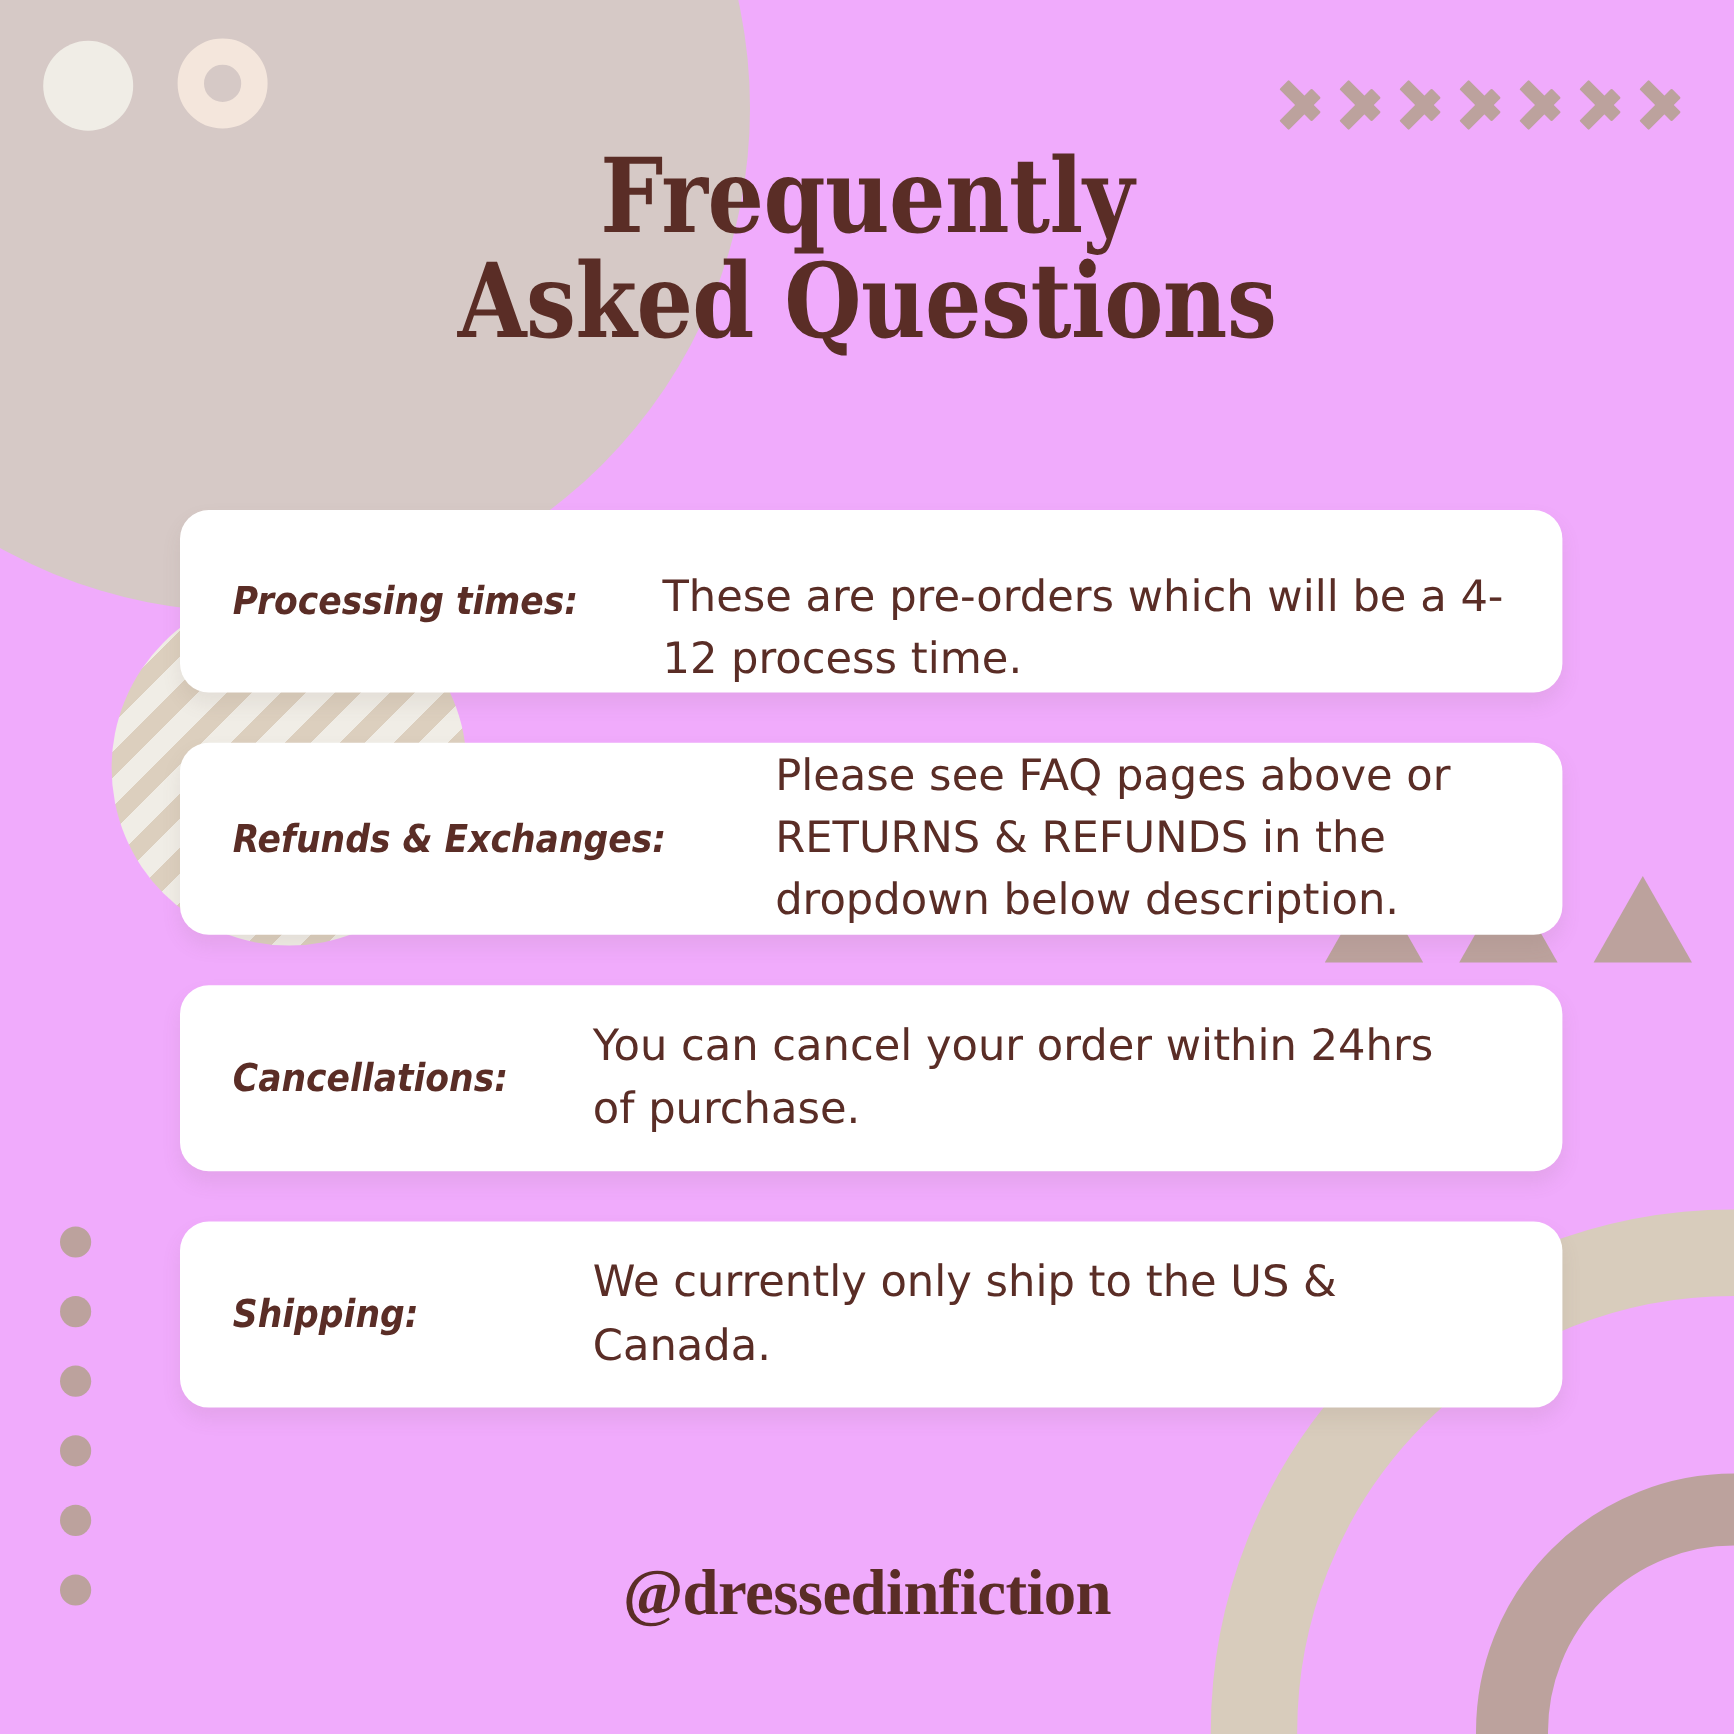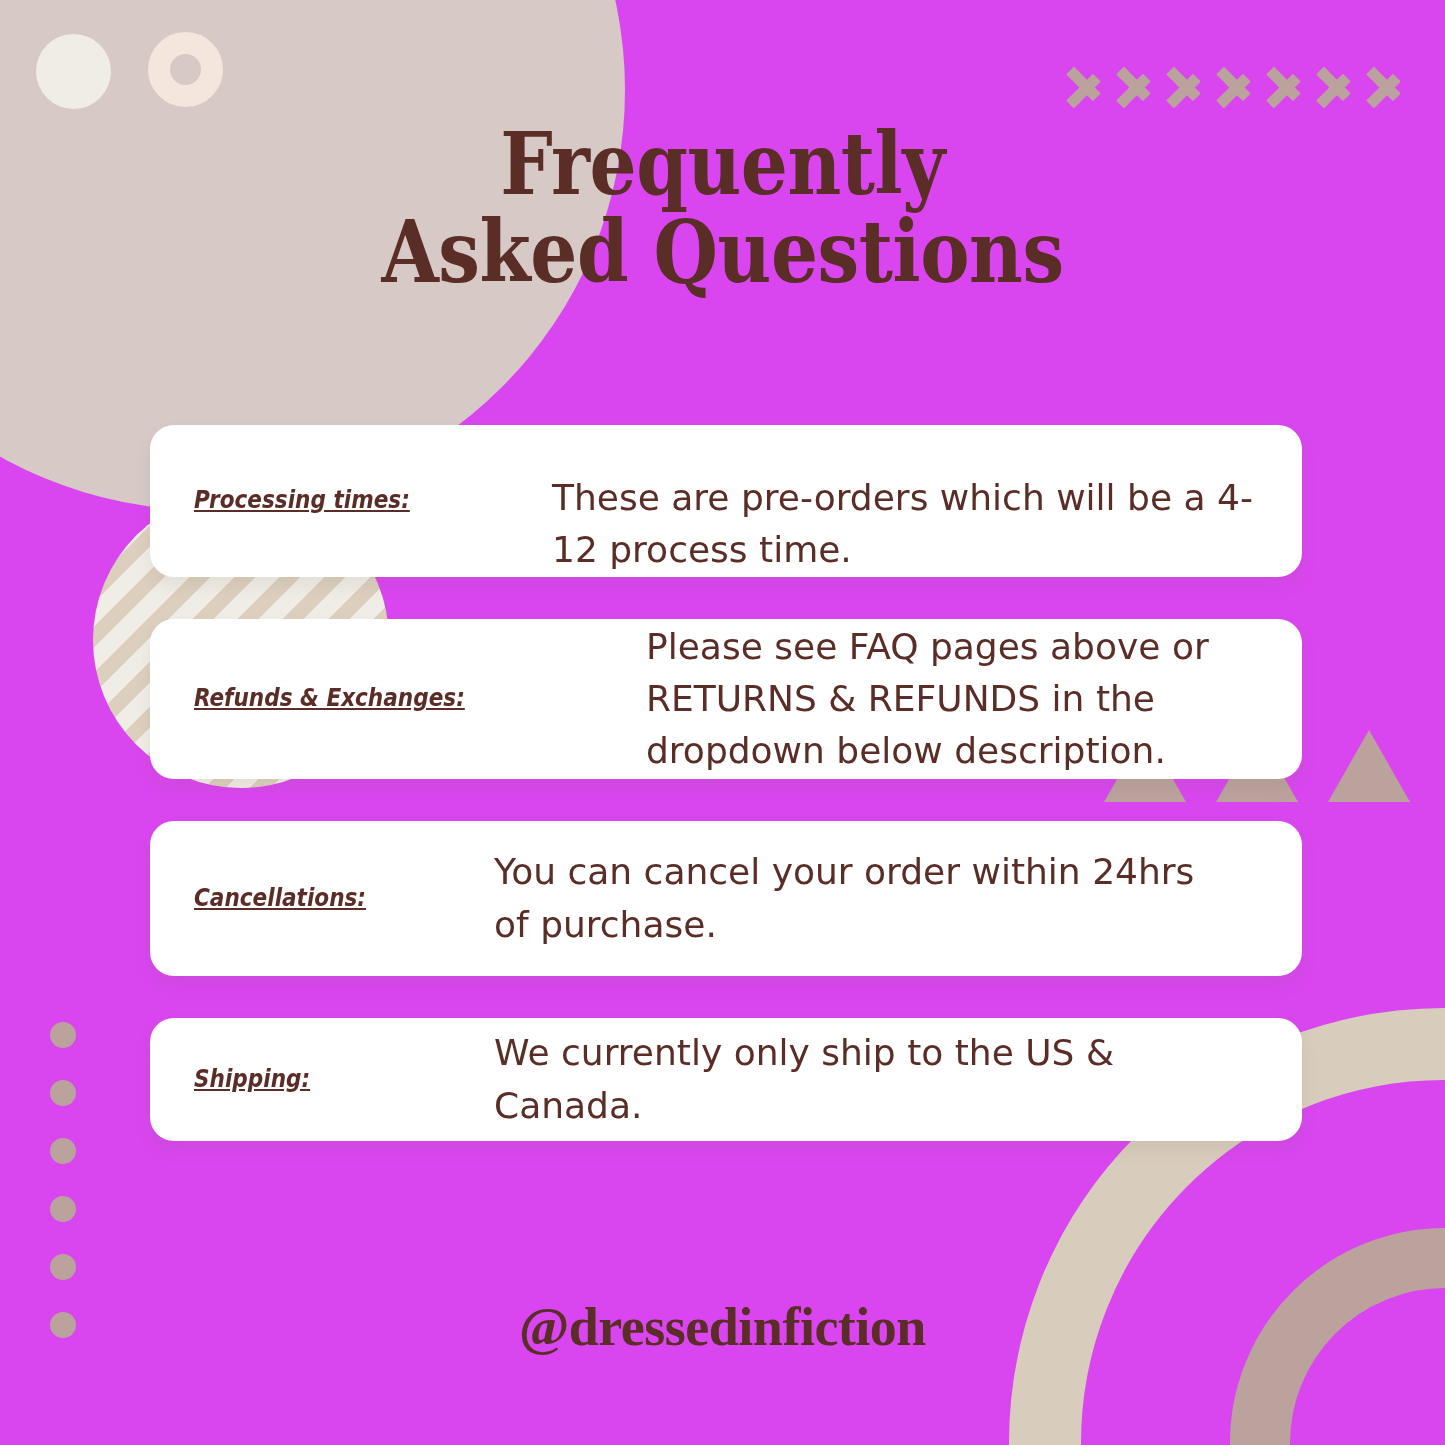--- a/index.html
+++ b/index.html
@@ -10,21 +10,21 @@
     width: 1445px;
     height: 1445px;
     overflow: hidden;
     font-family: "Liberation Sans", sans-serif;
   }
 
   #canvas {
     position: relative;
     width: 1445px;
     height: 1445px;
-    background: #d946ef;
+    background: #f0abfc;
     overflow: hidden;
   }
 
   
   .deco-layer {
     position: absolute;
     inset: 0;
     width: 1445px;
     height: 1445px;
     pointer-events: none;
@@ -202,25 +202,24 @@
     box-sizing: border-box;
     padding: 10px 26px 10px 44px;
     margin-bottom: 42px;
   }
 
   .faq-label {
     color: #5A2D26;
     font-family: "DejaVu Sans Condensed", "Liberation Sans Narrow", "Liberation Sans", sans-serif;
     font-weight: bold;
     font-style: italic;
-    font-size: 24px;
+    font-size: 32px;
     line-height: 1.15;
     white-space: nowrap;
     flex: 0 0 auto;
-    text-decoration: underline;
   }
 
   .faq-answer {
     color: #5A2D26;
     font-family: "DejaVu Sans", "Liberation Sans", sans-serif;
     font-size: 36px;
     line-height: 1.45;
     flex: 1 1 auto;
   }
 
@@ -230,21 +229,21 @@
   .card-1 .faq-answer { max-width: 730px; margin-top: 46px; }
 
   .card-2 { height: 160px; padding-left: 44px; }
   .card-2 .faq-label  { width: 452px; }
   .card-2 .faq-answer { max-width: 680px; }
 
   .card-3 { height: 155px; }
   .card-3 .faq-label  { width: 300px; }
   .card-3 .faq-answer { max-width: 740px; }
 
-  .card-4 { height: 123px; }
+  .card-4 { height: 155px; }
   .card-4 .faq-label  { width: 300px; }
   .card-4 .faq-answer { max-width: 760px; }
 
   .handle {
     position: absolute;
     left: 0;
     top: 1296px;
     width: 1445px;
     text-align: center;
     color: #5A2D26;

